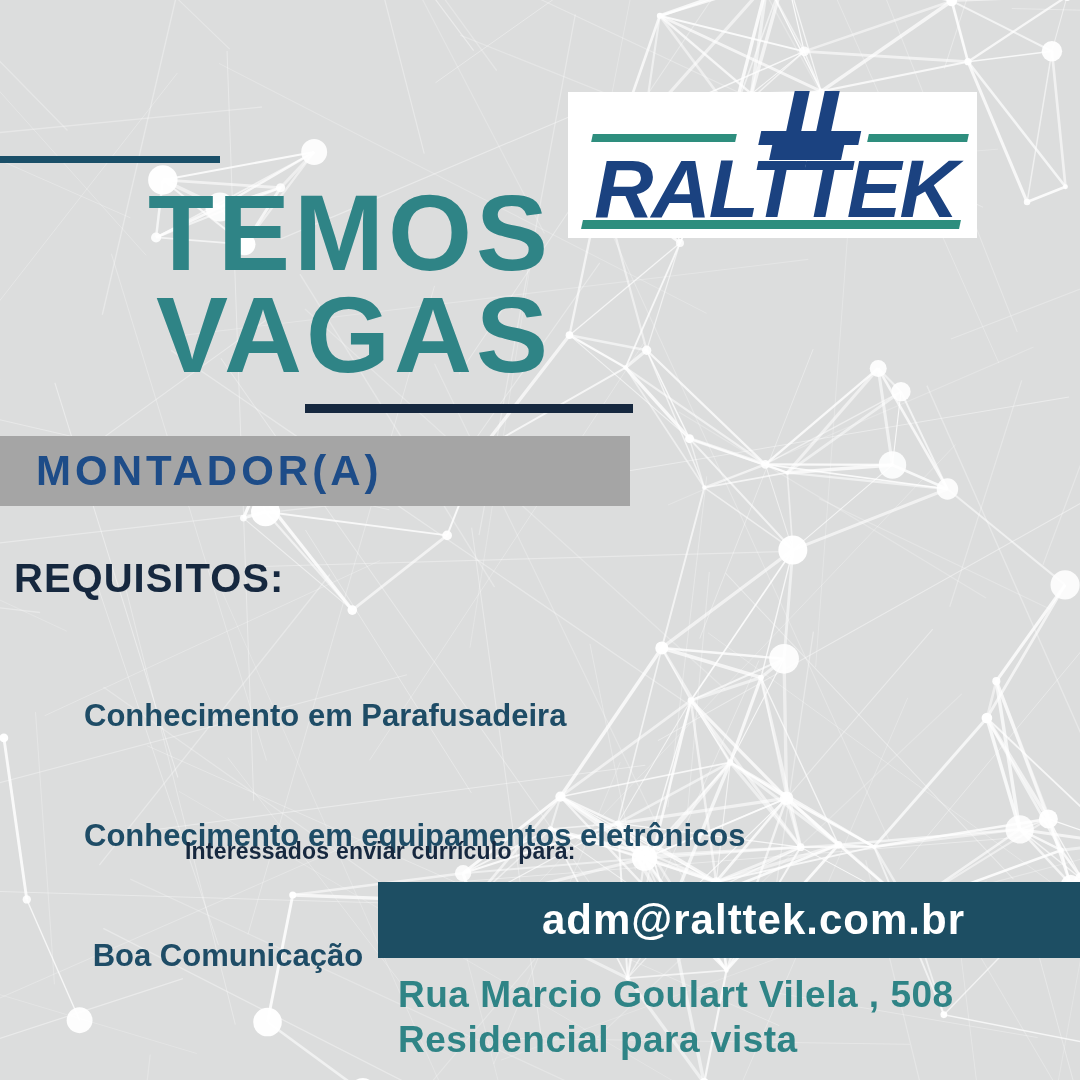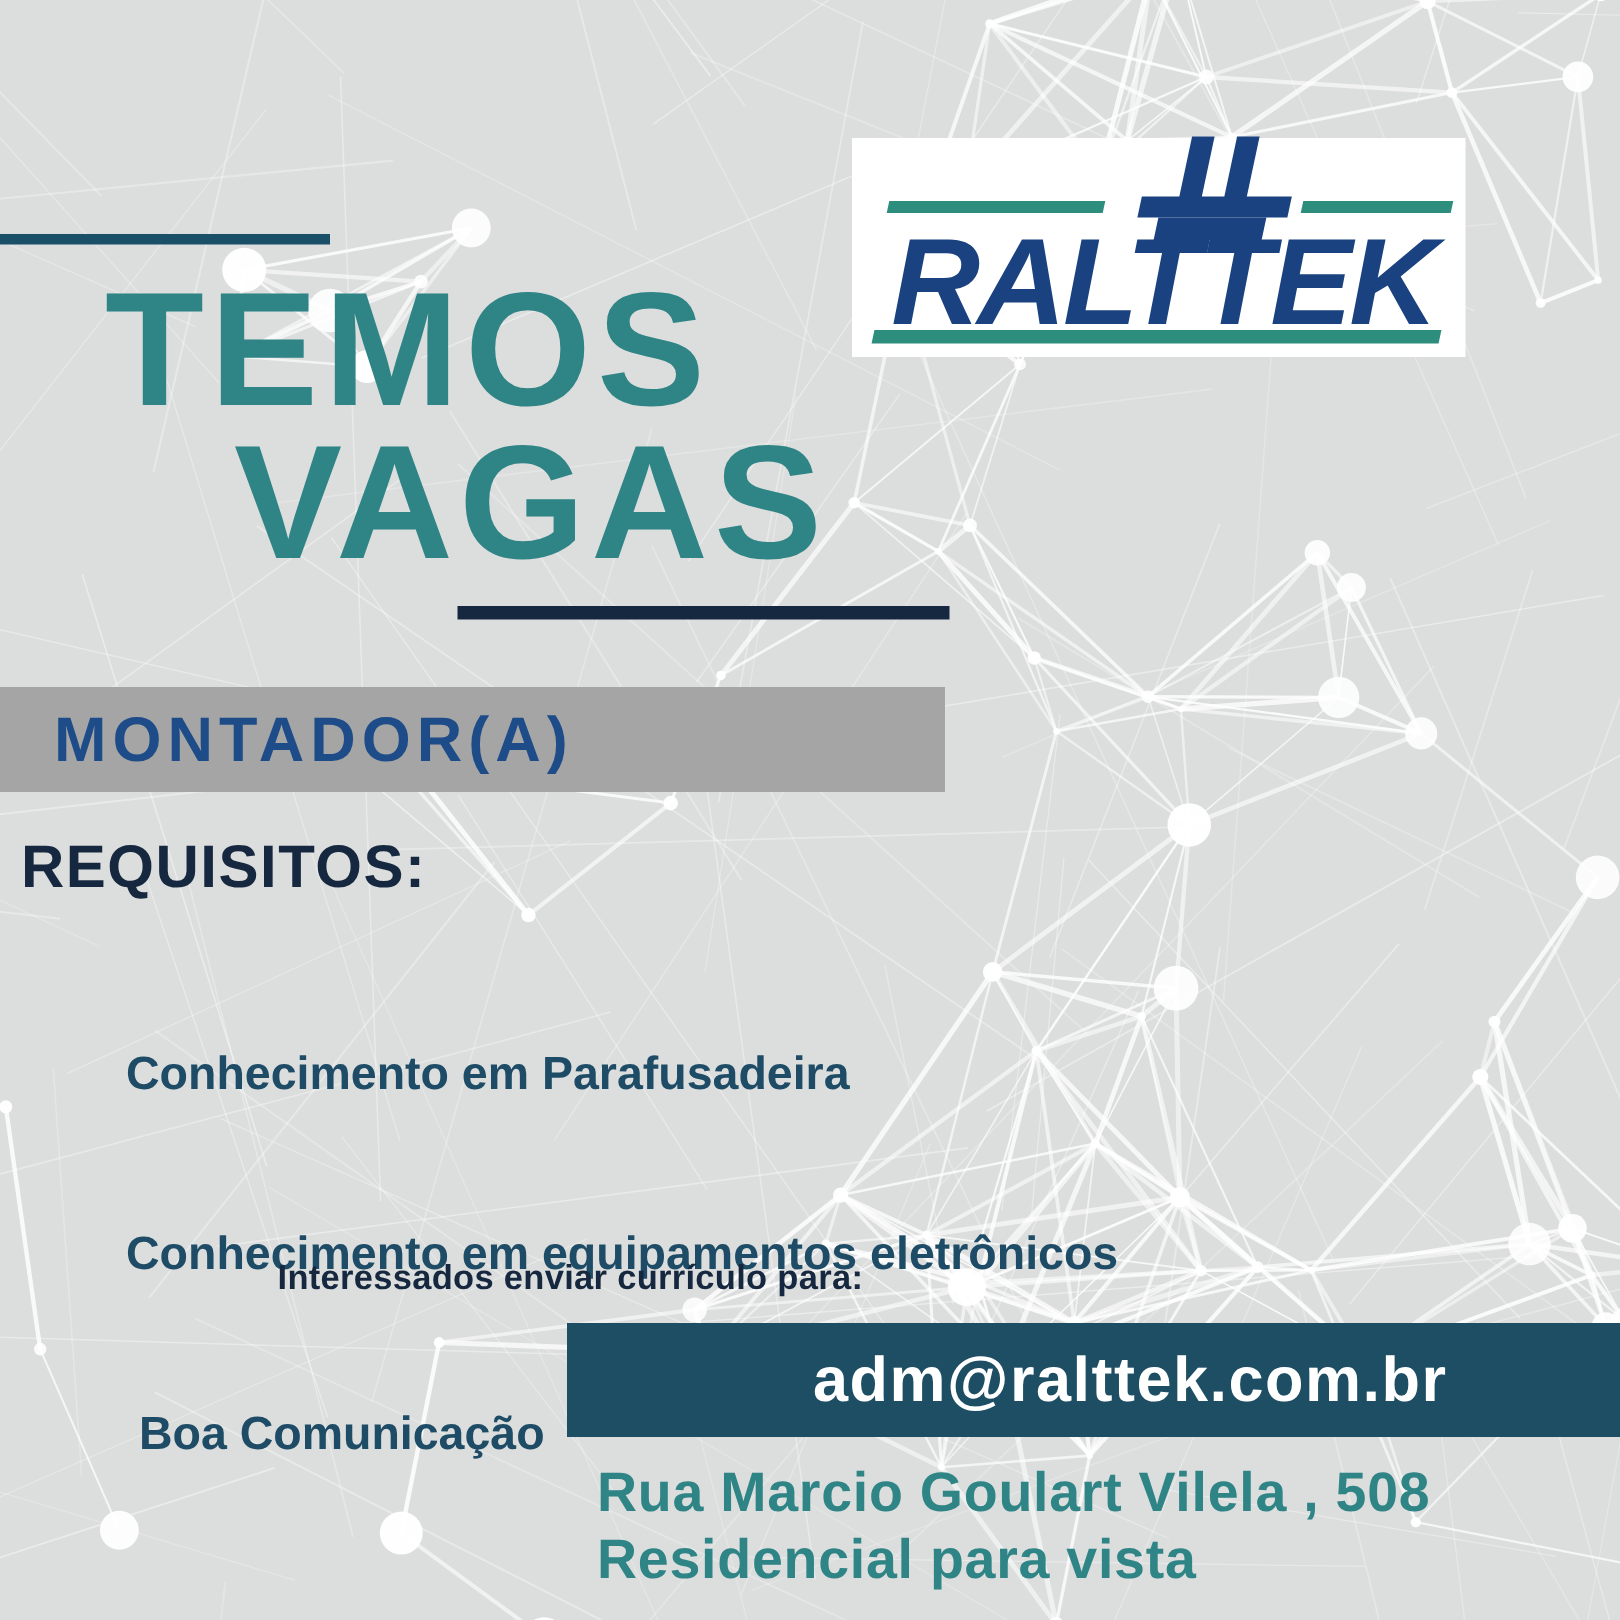--- a/index.html
+++ b/index.html
@@ -43,28 +43,28 @@
   .brand{
     position:absolute;left:10px;top:56px;width:395px;text-align:center;
     font-size:82px;font-weight:bold;font-style:italic;color:var(--logo-blue);
     letter-spacing:-2px;line-height:1.0;
   }
   .logo-underline{position:absolute;left:14px;top:128px;width:378px;height:9px;background:var(--logo-teal);transform:skewX(-12deg);}
 
   
   .title{
     left:70px;top:182px;color:var(--teal);
-    font-size:108px;font-weight:800;line-height:102px;letter-spacing:4px;
+    font-size:108px;font-weight:800;line-height:102px;letter-spacing:4px;text-align:right;
   }
   .title .l2{padding-left:86px;}
   .line-under-title{left:305px;top:404px;width:328px;height:9px;background:var(--navy);}
 
   
   .job-bar{
-    left:0;top:458px;width:630px;height:70px;background:var(--bar-gray);
+    left:0;top:436px;width:630px;height:70px;background:var(--bar-gray);
     display:flex;align-items:center;padding-left:36px;
   }
   .job-bar .job{
     color:var(--job-blue);font-size:42px;font-weight:800;letter-spacing:4px;
   }
 
   
   .req-heading{
     left:14px;top:556px;color:var(--navy);
     font-size:40px;font-weight:800;letter-spacing:1px;

